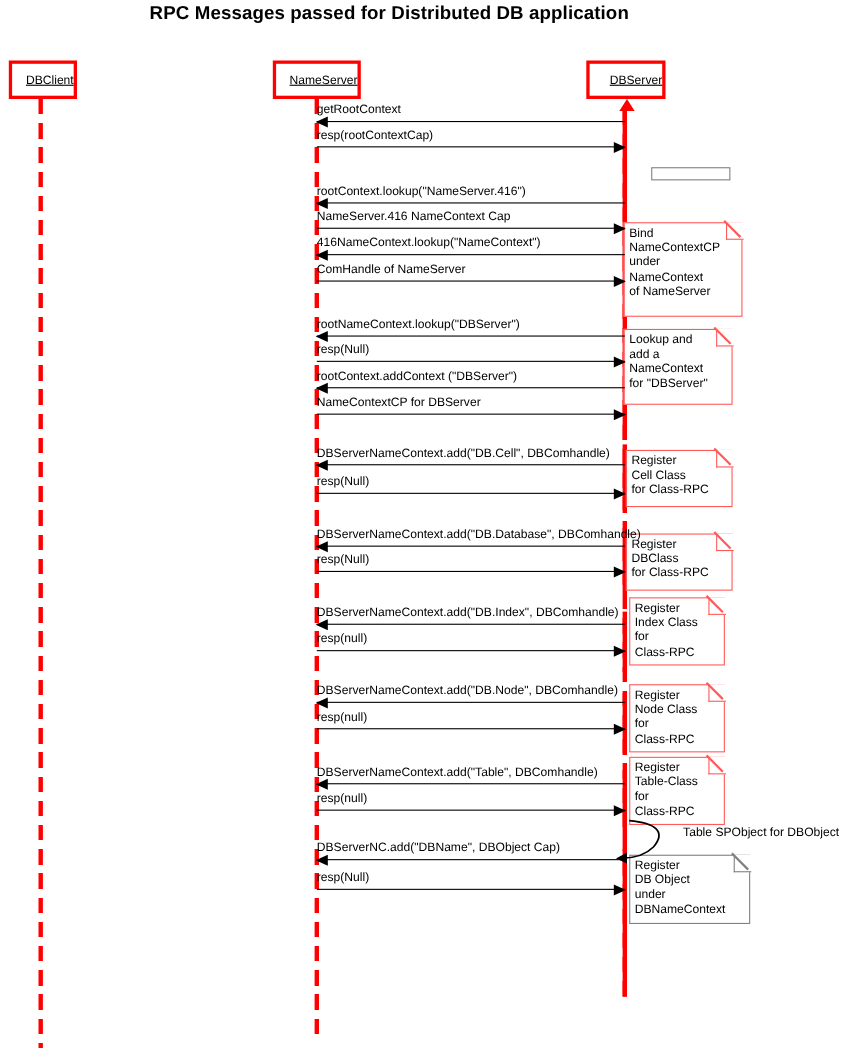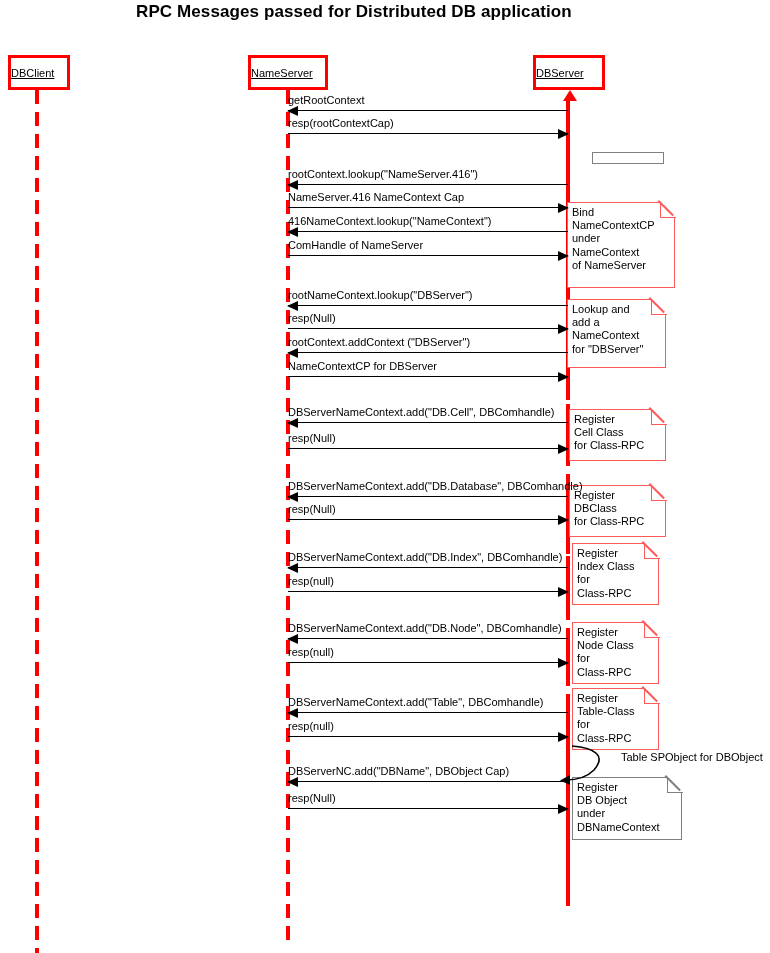--- a/index.html
+++ b/index.html
@@ -27,21 +27,21 @@
     margin-left: 36px;
   }
   
   .actor-box {
     position: absolute;
     border: 3px solid #ff0000;
     background: #ffffff;
     box-sizing: border-box;
     display: flex;
     align-items: center;
-    justify-content: flex-start;
+    justify-content: flex-end;
   }
   .actor-label {
     font-size: 11px;
     color: #000000;
     text-decoration: underline;
     white-space: nowrap;
   }
   
   .lifeline {
     position: absolute;

